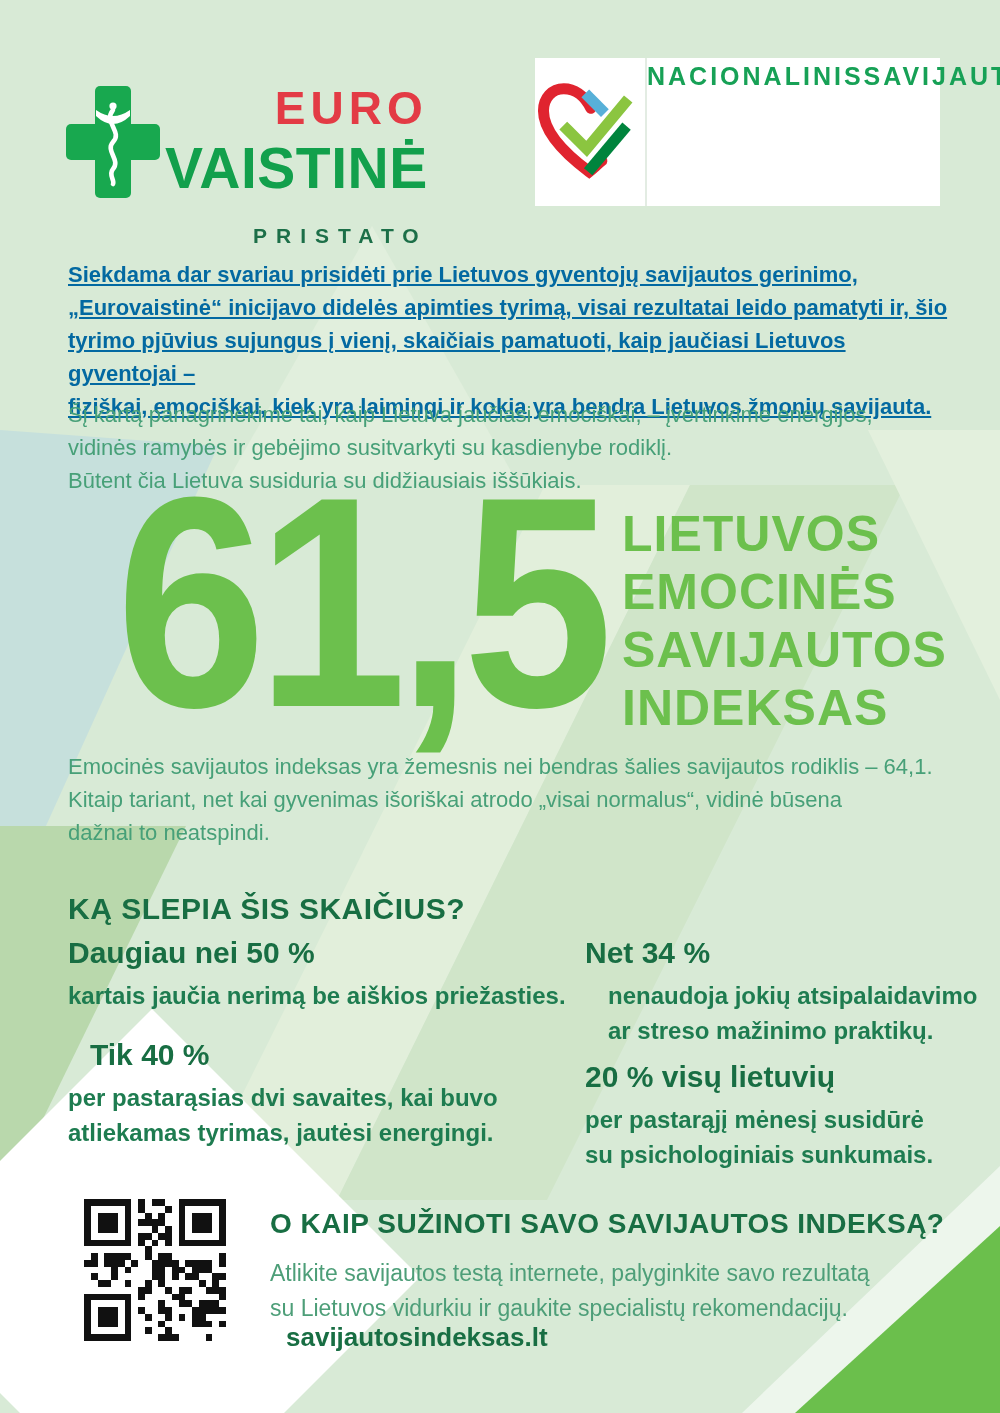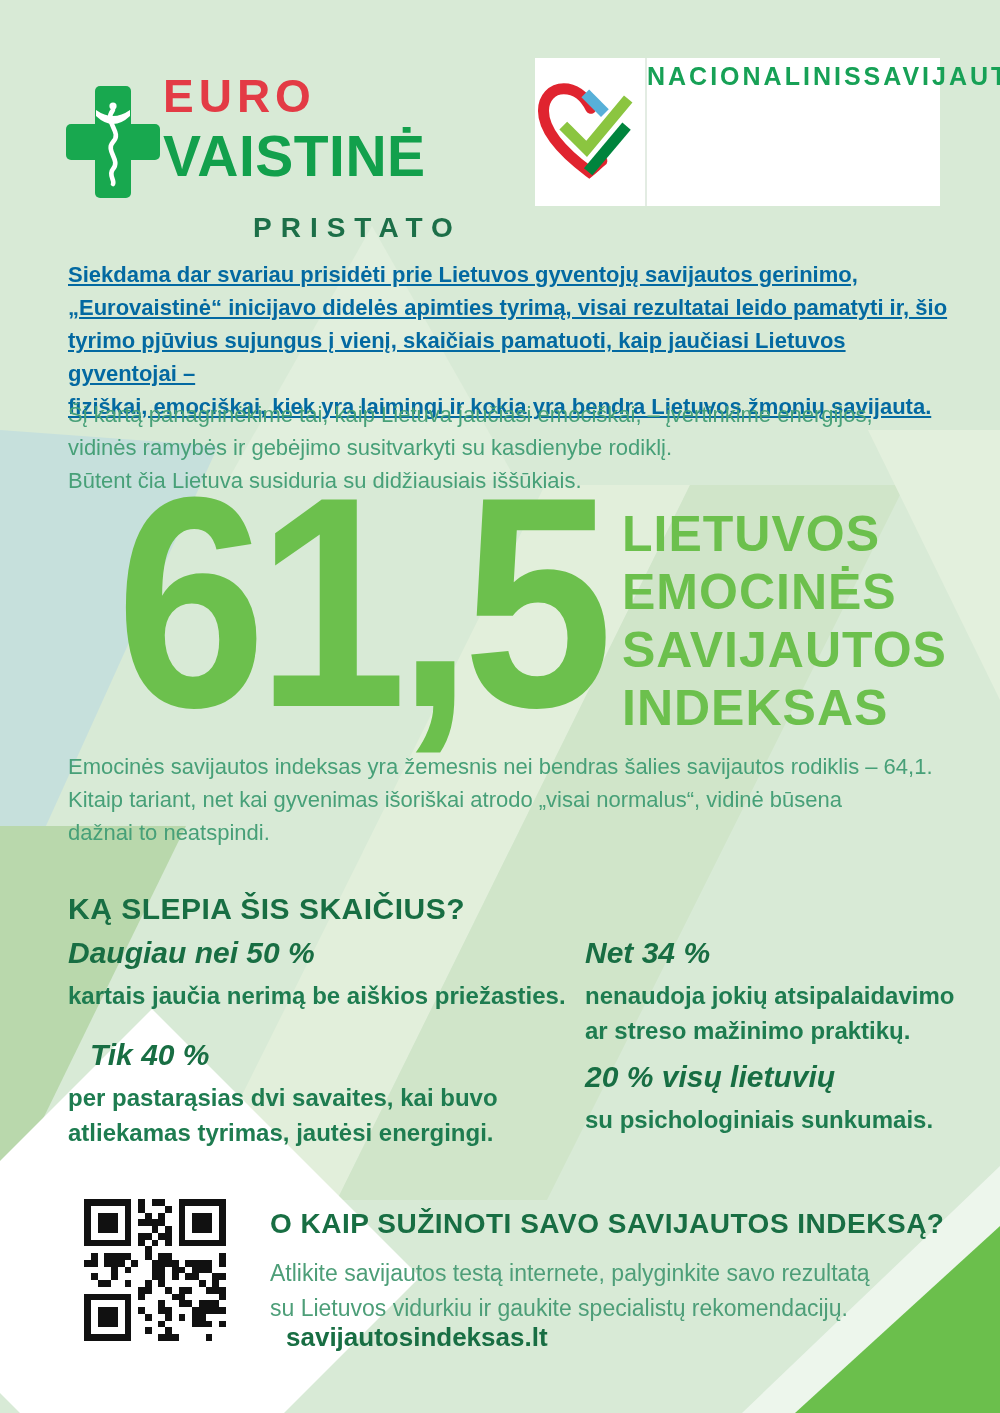--- a/index.html
+++ b/index.html
@@ -18,24 +18,24 @@
   .bg-wedge-tr{background:#e3f0dd;clip-path:polygon(868px 430px,1000px 430px,1000px 700px);}
   .bg-diamond{background:#ffffff;clip-path:polygon(152px 1009px,420px 1277px,152px 1545px,-116px 1277px);}
   .bg-band-br{background:rgba(255,255,255,.55);clip-path:polygon(742px 1413px,1000px 1166px,1000px 1230px,798px 1413px);}
   .bg-green-tri{background:#6bbf4c;clip-path:polygon(795px 1413px,1000px 1226px,1000px 1413px);}
 
   
   .cross{position:absolute;left:66px;top:86px;width:94px;height:112px;}
   .cross .v{position:absolute;left:29px;top:0;width:36px;height:112px;background:#18a84f;border-radius:5px;}
   .cross .h{position:absolute;left:0;top:38px;width:94px;height:36px;background:#18a84f;border-radius:5px;}
   .cross svg{position:absolute;left:27px;top:8px;}
-  .brand{position:absolute;left:163px;top:72px;}
+  .brand{position:absolute;left:163px;top:84px;text-align:right;}
   .brand .euro{font-size:46px;font-weight:800;color:#e33b45;letter-spacing:5px;line-height:48px;}
   .brand .vaistine{font-size:57px;font-weight:800;color:#12a04c;letter-spacing:0.5px;line-height:60px;margin-top:6px;}
-  .brand .pristato{margin-top:26px;padding-left:90px;font-size:28px;font-weight:700;color:#1c6f48;letter-spacing:9px;}
+  .brand .pristato{margin-top:26px;padding-left:90px;font-size:21px;font-weight:700;color:#1c6f48;letter-spacing:9px;}
   .nsi-box{position:absolute;left:535px;top:58px;width:405px;height:148px;background:#fff;display:flex;}
   .nsi-heart{width:153px;display:flex;align-items:center;justify-content:center;border-right:2px solid #e3ece3;}
   .nsi-text{flex:1;display:flex;flex-direction:row;justify-content:center;}
   .nsi-text div{font-size:25px;font-weight:700;color:#17a156;letter-spacing:3px;line-height:37px;}
 
   
   .p{position:absolute;left:68px;width:880px;font-size:22px;line-height:33px;}
   .p.bold{font-weight:700;color:#0369a1;text-decoration:underline;}
   .p.reg{font-weight:400;color:#47a078;}
   .p1{top:258px;}
@@ -45,25 +45,25 @@
   .big-number{
     position:absolute;left:116px;top:462px;
     font-size:300px;font-weight:800;color:#6cc04d;line-height:280px;
     letter-spacing:-0.035em;transform:scaleX(.9);transform-origin:left top;white-space:nowrap;
   }
   .big-label{position:absolute;left:622px;top:505px;}
   .big-label div{font-size:50px;font-weight:700;color:#6cc04d;letter-spacing:1px;line-height:58px;}
 
   .section-heading{position:absolute;left:68px;top:892px;font-size:30px;font-weight:800;color:#186e43;letter-spacing:.5px;}
 
-  .stat-value{position:absolute;font-size:30px;font-weight:800;color:#186e43;font-style:italic;}
+  .stat-value{position:absolute;font-size:30px;font-weight:800;color:#186e43;}
   .stat-desc{position:absolute;font-size:24px;font-weight:600;color:#1e7c50;line-height:35px;}
   .s1v{left:68px;top:936px;}  .s1d{left:68px;top:978px;}
   .s2v{left:68px;top:1038px;margin-left:22px;} .s2d{left:68px;top:1080px;}
-  .s3v{left:585px;top:936px;} .s3d{left:585px;top:978px;}
+  .s3v{left:585px;top:936px;} .s3d{left:608px;top:978px;}
   .s4v{left:585px;top:1060px;}.s4d{left:585px;top:1102px;}
 
   
   .qr{position:absolute;left:75px;top:1190px;width:160px;height:160px;background:#fff;padding:9px;}
   .footer-heading{position:absolute;left:270px;top:1208px;font-size:28px;font-weight:800;color:#186e43;letter-spacing:.5px;}
   .footer-body{position:absolute;left:270px;top:1256px;font-size:23px;font-weight:400;color:#4d9e78;line-height:35px;}
   .footer-site{position:absolute;left:270px;top:1322px;font-size:26px;font-weight:800;color:#186e43;cursor:pointer;margin-left:16px;}
 </style>
 </head>
 <body>
@@ -151,20 +151,21 @@
   </div>
 
   <div class="stat-value s3v">Net 34 %</div>
   <div class="stat-desc s3d">
     <div>nenaudoja jokių atsipalaidavimo</div>
     <div>ar streso mažinimo praktikų.</div>
   </div>
 
   <div class="stat-value s4v">20 % visų lietuvių</div>
   <div class="stat-desc s4d">
+    <div>per pastarąjį mėnesį susidūrė</div>
     <div>su psichologiniais sunkumais.</div>
   </div>
 
   <div class="qr" title="QR kodas – savijautosindeksas.lt">
     <svg id="qr-svg" width="142" height="142" viewBox="0 0 21 21" shape-rendering="crispEdges">
         <rect x="0" y="0" width="1" height="1" fill="#111111"></rect>
         <rect x="1" y="0" width="1" height="1" fill="#111111"></rect>
         <rect x="2" y="0" width="1" height="1" fill="#111111"></rect>
         <rect x="3" y="0" width="1" height="1" fill="#111111"></rect>
         <rect x="4" y="0" width="1" height="1" fill="#111111"></rect>

